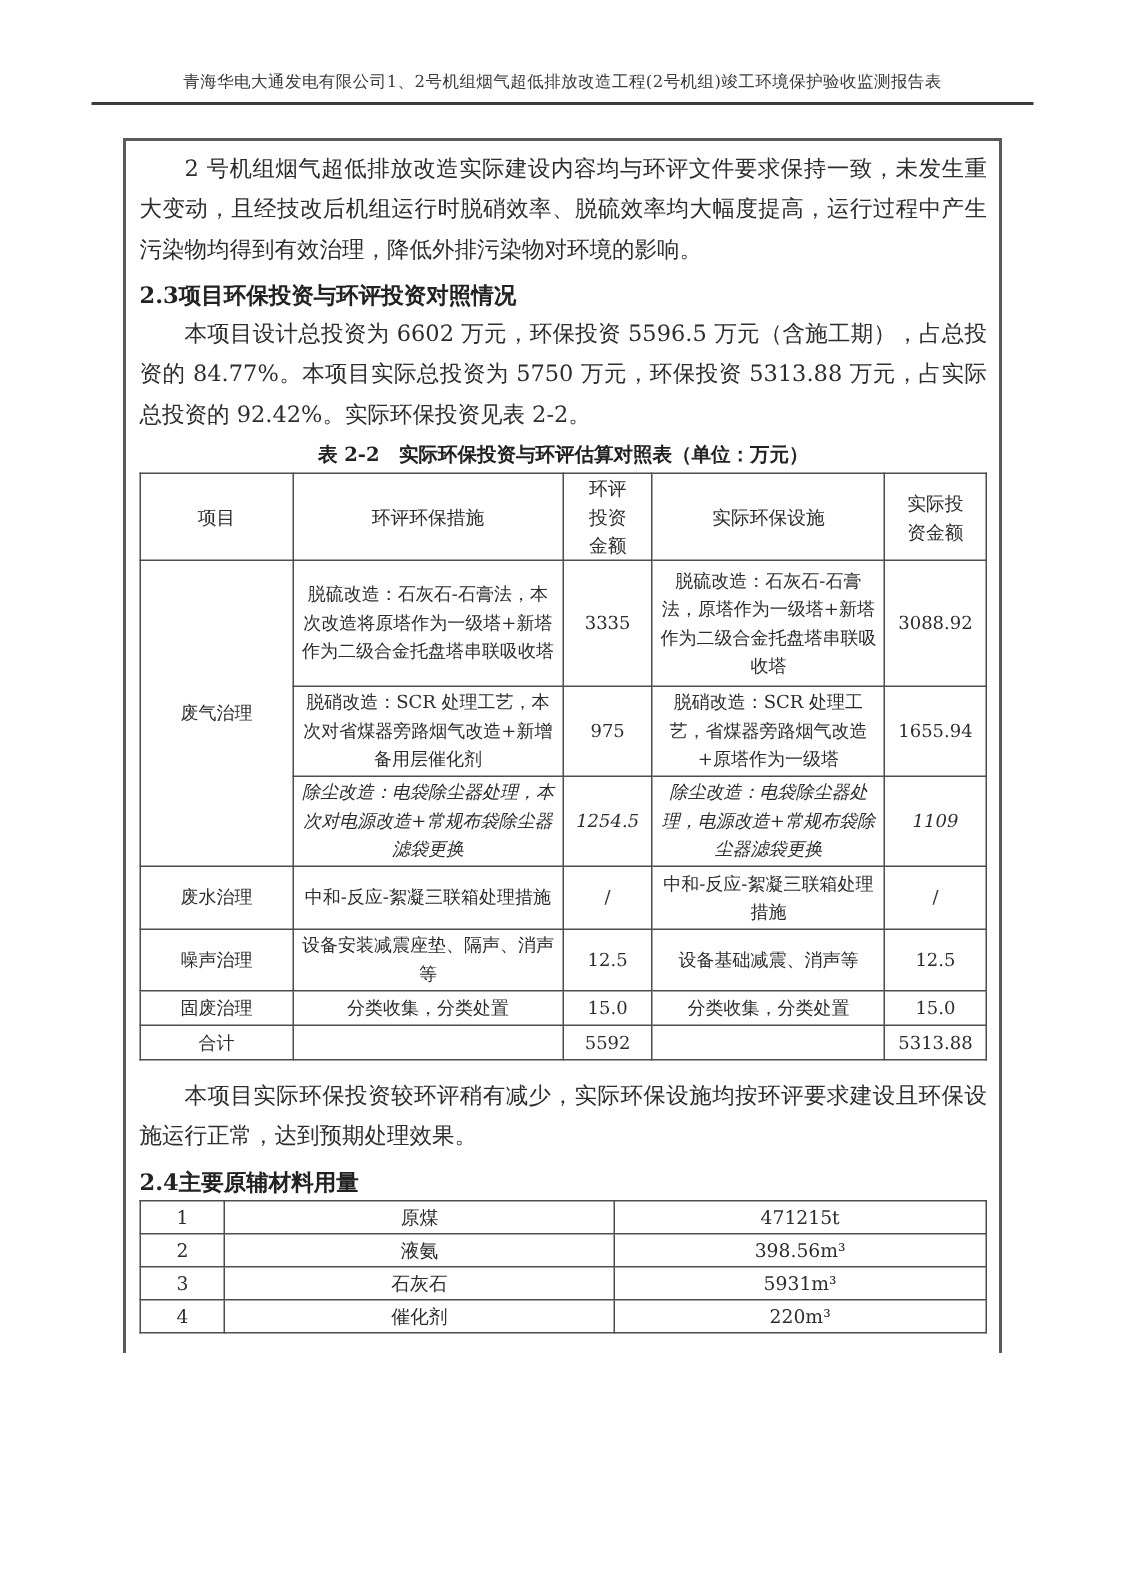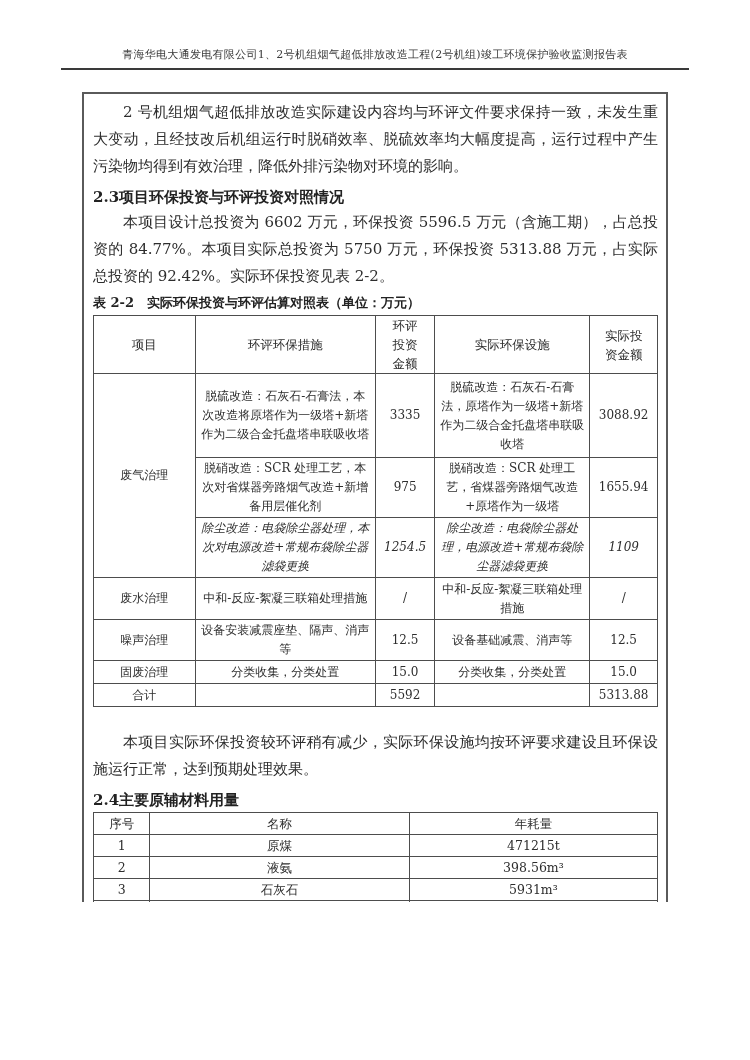--- a/index.html
+++ b/index.html
@@ -25,21 +25,21 @@
   }
   .para{
     margin:0;font-size:15px;line-height:27px;text-indent:2em;
     text-align:justify;color:#2d2d2d;
   }
   .heading{
     font-size:15px;font-weight:bold;margin:8px 0 2px 0;color:#222;
   }
   .heading .num{}
   .tbl-caption{
-    font-size:13px;font-weight:bold;margin:4px 0 3px 0;color:#222;
+    text-align:center;font-size:13px;font-weight:bold;margin:4px 0 3px 0;color:#222;
   }
   table{border-collapse:collapse;width:100%;table-layout:fixed;}
   td,th{
     border:1px solid #4d4d4d;font-size:12px;line-height:19px;
     text-align:center;vertical-align:middle;padding:1px 5px;
     font-weight:normal;color:#2d2d2d;word-break:break-all;
   }
   .t22 .c1{width:18%;}
   .t22 .c2{width:32%;}
   .t22 .c3{width:10.5%;}
@@ -144,39 +144,34 @@
         <tr class="r7">
           <td>合计</td>
           <td></td>
           <td>5592</td>
           <td></td>
           <td>5313.88</td>
         </tr>
       </tbody>
     </table>
 
-    <p class="para" style="margin-top:22px;">本项目实际环保投资较环评稍有减少，实际环保设施均按环评要求建设且环保设施运行正常，达到预期处理效果。</p>
+    <p class="para" style="margin-top:10px;">本项目实际环保投资较环评稍有减少，实际环保设施均按环评要求建设且环保设施运行正常，达到预期处理效果。</p>
 
     <div class="heading">
       <span class="num">2.4</span><span>主要原辅材料用量</span>
     </div>
 
 
     <table class="t23">
       <colgroup>
         <col class="c1">
           <col class="c2">
           <col class="c3">
       </colgroup>
       <tbody>
-        <tr>
-          <th>序号</th>
-          <th>名称</th>
-          <th>年耗量</th>
-        </tr>
         <tr>
           <td>1</td>
           <td>原煤</td>
           <td>471215t</td>
         </tr>
         <tr>
           <td>2</td>
           <td>液氨</td>
           <td>398.56m³</td>
         </tr>

